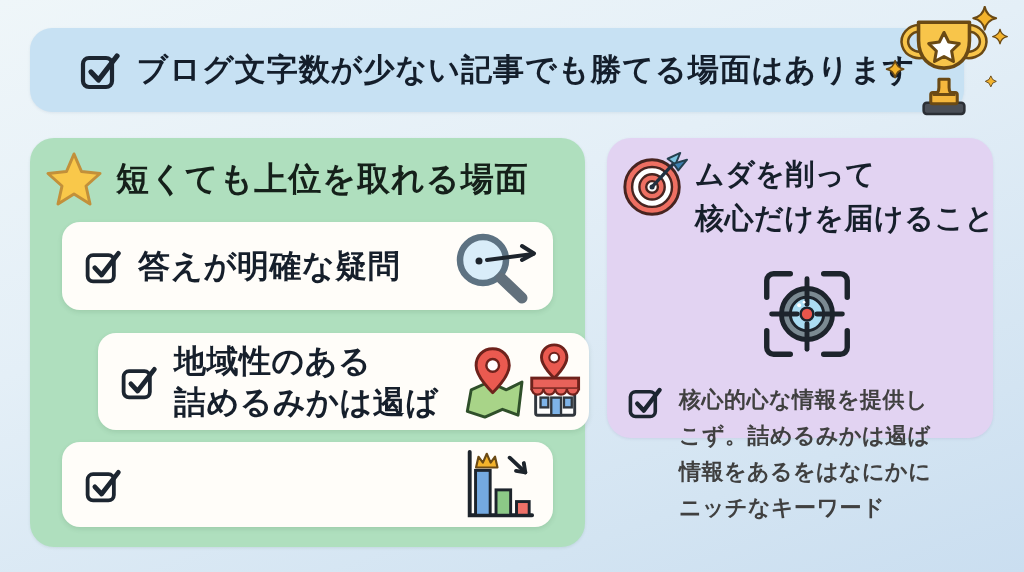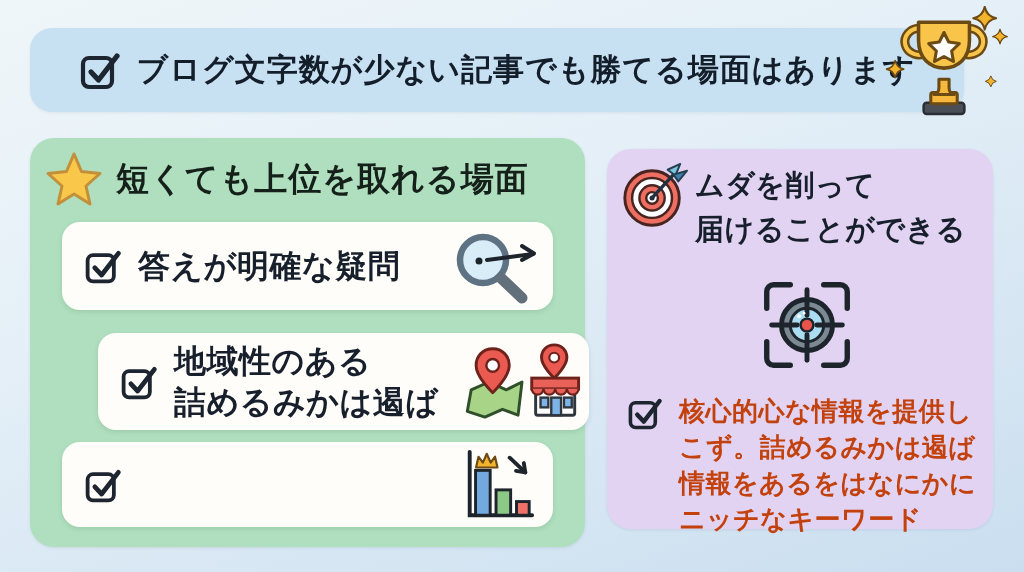--- a/index.html
+++ b/index.html
@@ -24,24 +24,23 @@
   }
   .trophy-wrap{ position:absolute; left:878px; top:6px; width:132px; height:112px; }
 
   
   .panel-green{
     position:absolute; left:30px; top:138px; width:555px; height:409px;
     background:#afdfbe; border-radius:24px;
     box-shadow:0 1px 3px rgba(60,110,80,.12);
   }
   .panel-purple{
-    position:absolute; left:607px; top:138px; width:386px; height:380px;
+    position:absolute; left:607px; top:138px; width:386px; height:300px;
     background:#e2d3f2; border-radius:24px;
     box-shadow:0 1px 3px rgba(100,80,140,.12);
-    margin-top:11px;
   }
 
   .green-header{ position:absolute; left:14px; top:12px; display:flex; align-items:center; gap:12px; }
   .green-header .star{ width:60px; height:58px; }
   .green-header .txt{ font-size:33px; font-weight:800; color:#15201a; letter-spacing:1px; white-space:nowrap; }
 
   .card{
     position:absolute; left:32px; width:491px;
     background:#fffdf9; border-radius:18px;
     box-shadow:0 2px 5px rgba(50,90,60,.14);
@@ -58,21 +57,21 @@
   .art-barchart { right:14px; top:4px;  width:84px; height:78px; }
 
   .purple-header{ position:absolute; left:12px; top:8px; display:flex; align-items:flex-start; gap:6px; }
   .purple-header .dart{ width:70px; height:70px; flex:0 0 auto; margin-top:4px; }
   .purple-header .txt{ font-size:29px; font-weight:800; color:#161f2b; line-height:44px; letter-spacing:.5px; padding-top:6px; white-space:nowrap; }
 
   .focus-wrap{ position:absolute; left:146px; top:122px; width:108px; height:108px; }
 
   .purple-body{ position:absolute; left:20px; top:244px; display:flex; align-items:flex-start; gap:16px; }
   .purple-body .cb{ width:36px; height:36px; flex:0 0 auto; margin-top:2px; }
-  .purple-body .txt{ font-size:26px; font-weight:800; color:#c2410c; line-height:36px; letter-spacing:.5px; white-space:nowrap; }
+  .purple-body .txt{ font-size:22px; font-weight:800; color:#404040; line-height:36px; letter-spacing:.5px; white-space:nowrap; }
 
   svg{ display:block; }
   .hidden-defs{ position:absolute; width:0; height:0; overflow:hidden; }
 </style>
 </head>
 <body>
 
 <svg class="hidden-defs" aria-hidden="true">
   <defs>
     <symbol id="sym-checkbox" viewBox="0 0 42 42">
@@ -182,21 +181,21 @@
         <circle cx="34" cy="38" r="20.5" fill="#ffffff" stroke="#472420" stroke-width="2.5"></circle>
         <circle cx="34" cy="38" r="13" fill="#ee6f62" stroke="#472420" stroke-width="2.5"></circle>
         <circle cx="34" cy="38" r="6" fill="#ffffff" stroke="#472420" stroke-width="2.5"></circle>
         <line x1="56" y1="14" x2="34" y2="38" stroke="#203040" stroke-width="3.5" stroke-linecap="round"></line>
         <polygon points="50,9 63,3 58,15" fill="#7cc4e0" stroke="#24404f" stroke-width="2" stroke-linejoin="round"></polygon>
         <polygon points="56,14 70,10 61,21" fill="#3c7fb0" stroke="#24404f" stroke-width="2" stroke-linejoin="round"></polygon>
         <circle cx="34" cy="38" r="2.6" fill="#203040"></circle>
       </svg>
       <span class="txt">
         <span>ムダを削って</span><br>
-        <span>届けることができる</span>
+        <span>核心だけを届けること</span>
       </span>
     </div>
 
     <div class="focus-wrap">
       <svg width="108" height="108" viewBox="0 0 110 110">
         <path d="M14,38 V21 a7,7 0 0 1 7,-7 h17" fill="none" stroke="#1d242c" stroke-width="5.5" stroke-linecap="round"></path>
         <path d="M72,14 h17 a7,7 0 0 1 7,7 v17" fill="none" stroke="#1d242c" stroke-width="5.5" stroke-linecap="round"></path>
         <path d="M96,72 v17 a7,7 0 0 1 -7,7 h-17" fill="none" stroke="#1d242c" stroke-width="5.5" stroke-linecap="round"></path>
         <path d="M38,96 H21 a7,7 0 0 1 -7,-7 V72" fill="none" stroke="#1d242c" stroke-width="5.5" stroke-linecap="round"></path>
         <circle cx="55" cy="55" r="26" fill="#7b8a92" stroke="#1d242c" stroke-width="5"></circle>

